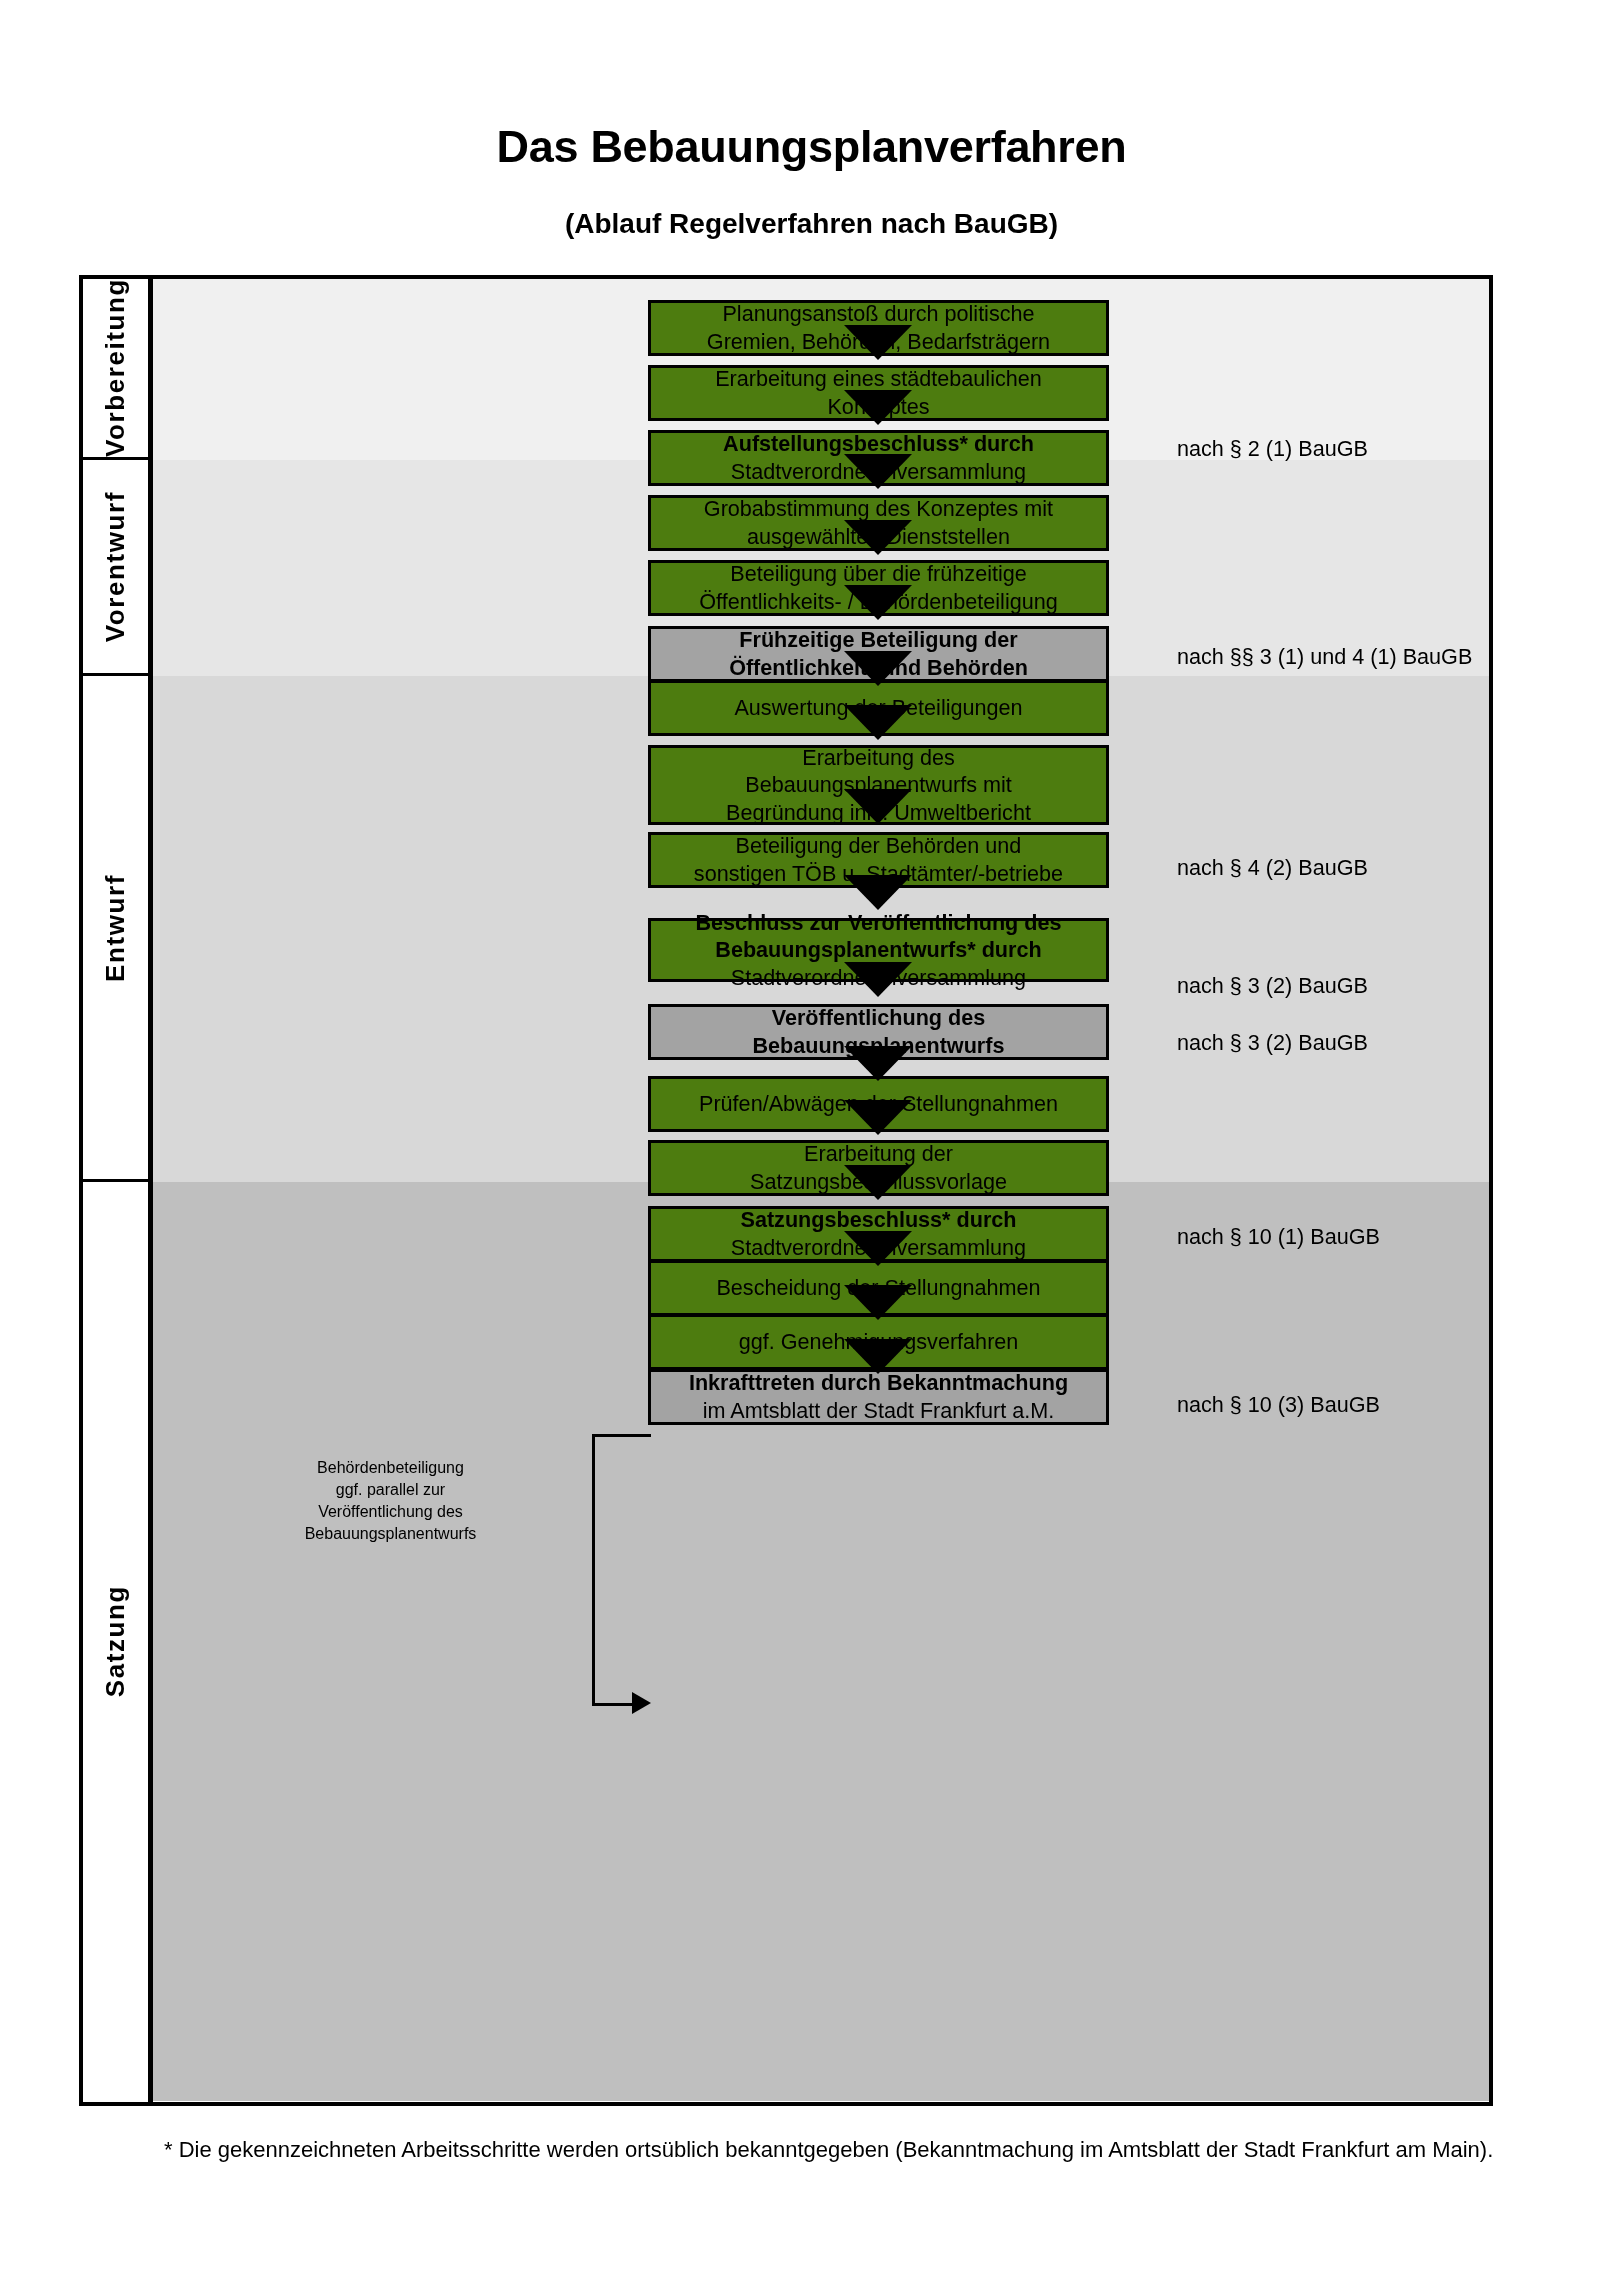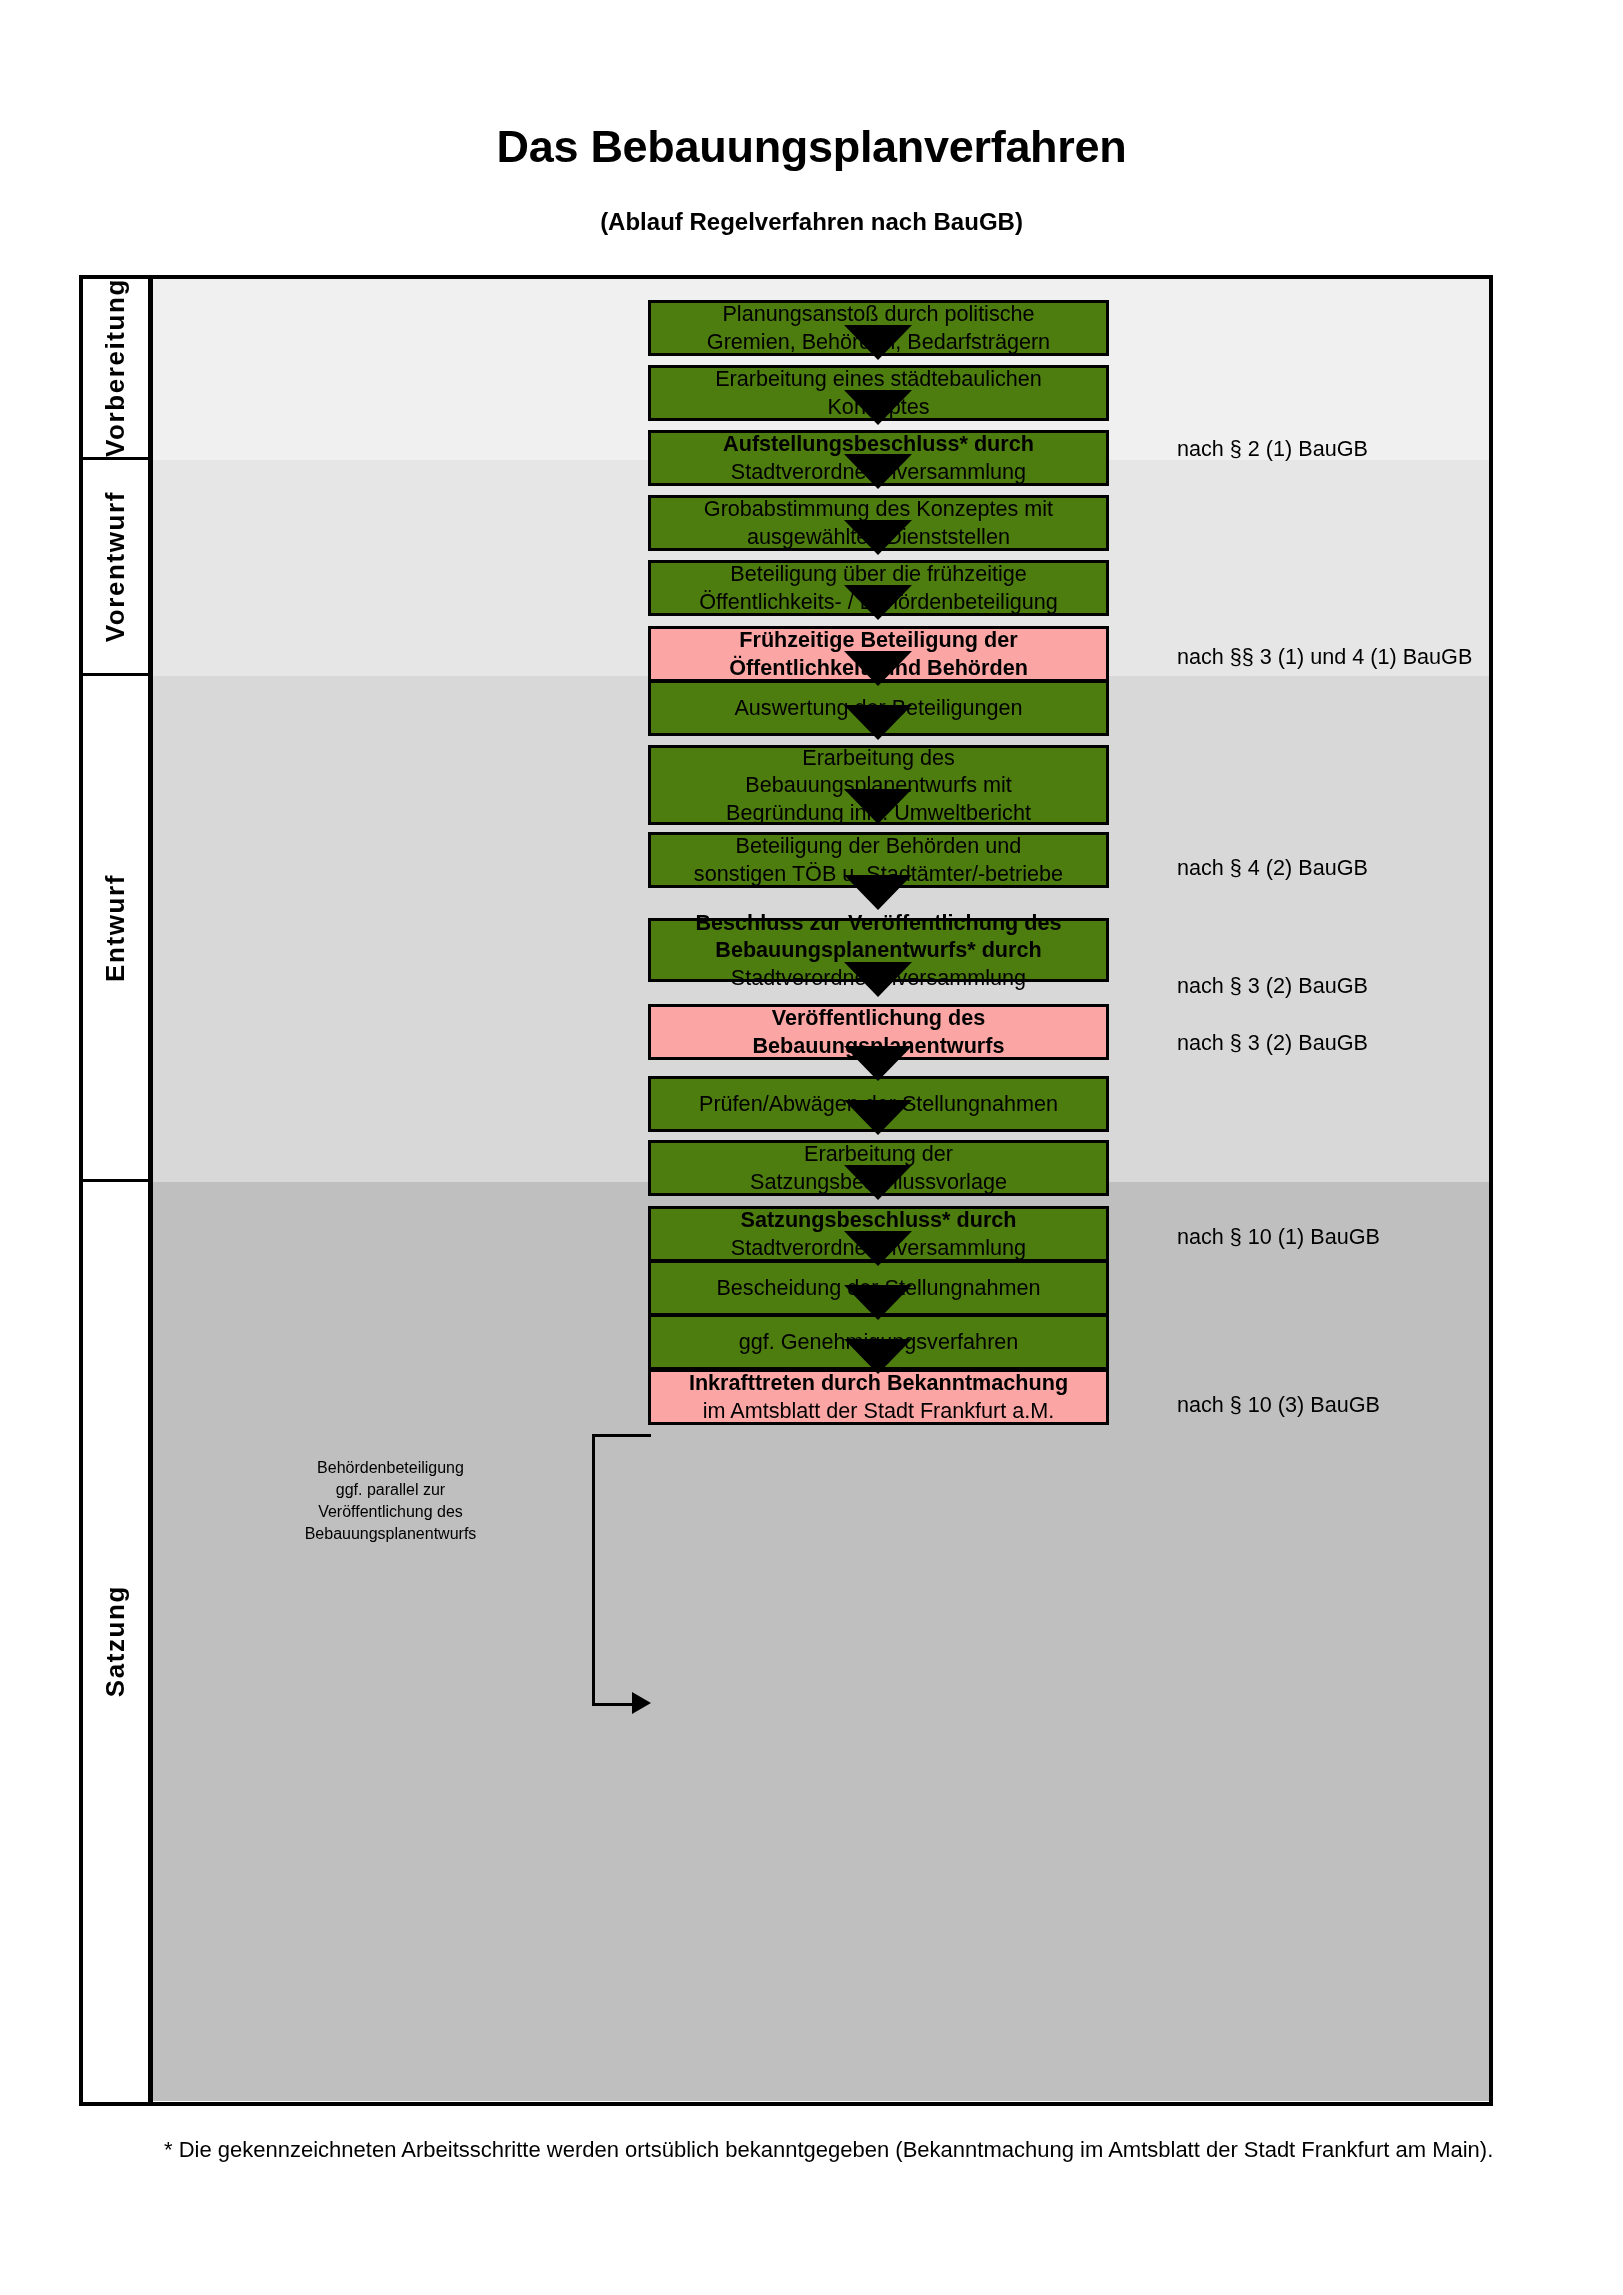--- a/index.html
+++ b/index.html
@@ -22,21 +22,21 @@
     left: 0; top: 121px; width: 1623px;
     text-align: center;
     font-size: 45px;
     font-weight: bold;
     letter-spacing: -0.3px;
   }
   #subtitle {
     position: absolute;
     left: 0; top: 208px; width: 1623px;
     text-align: center;
-    font-size: 24px;
+    font-size: 28px;
     font-weight: bold;
   }
 
   
   #frame {
     position: absolute;
     left: 79px; top: 275px;
     width: 1414px; height: 1831px;
     border: 4.6px solid #000000;
     box-sizing: border-box;
@@ -88,21 +88,21 @@
     background: #4d7c0f;
     display: flex;
     align-items: center;
     justify-content: center;
     text-align: center;
     font-size: 21.6px;
     line-height: 1.28;
     padding: 1.3px 3.9px;
     z-index: 5;
   }
-  .pbox.blue { background: #fca5a5; }
+  .pbox.blue { background: #a3a3a3; }
   .pbox b { font-weight: bold; }
 
   
   .arrow {
     position: absolute;
     left: 761px;
     width: 0; height: 0;
     border-left: 34px solid transparent;
     border-right: 34px solid transparent;
     border-top: 35px solid #000000;

